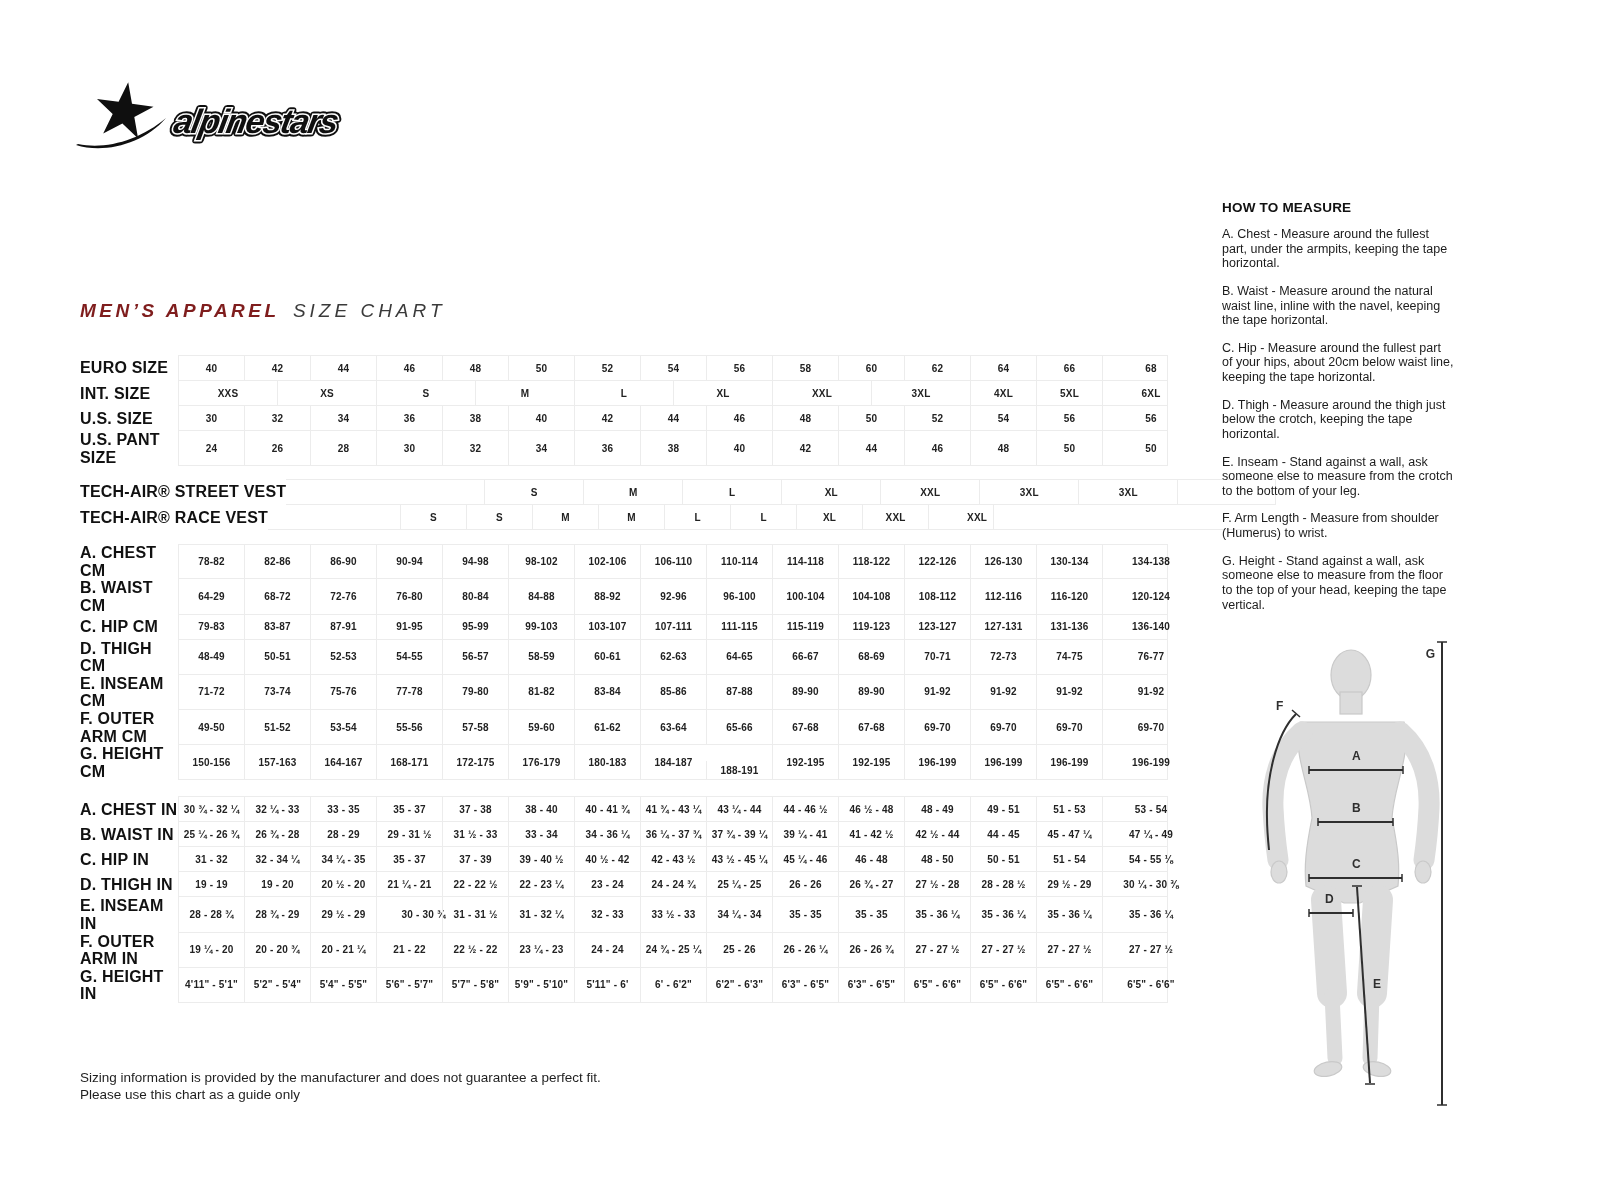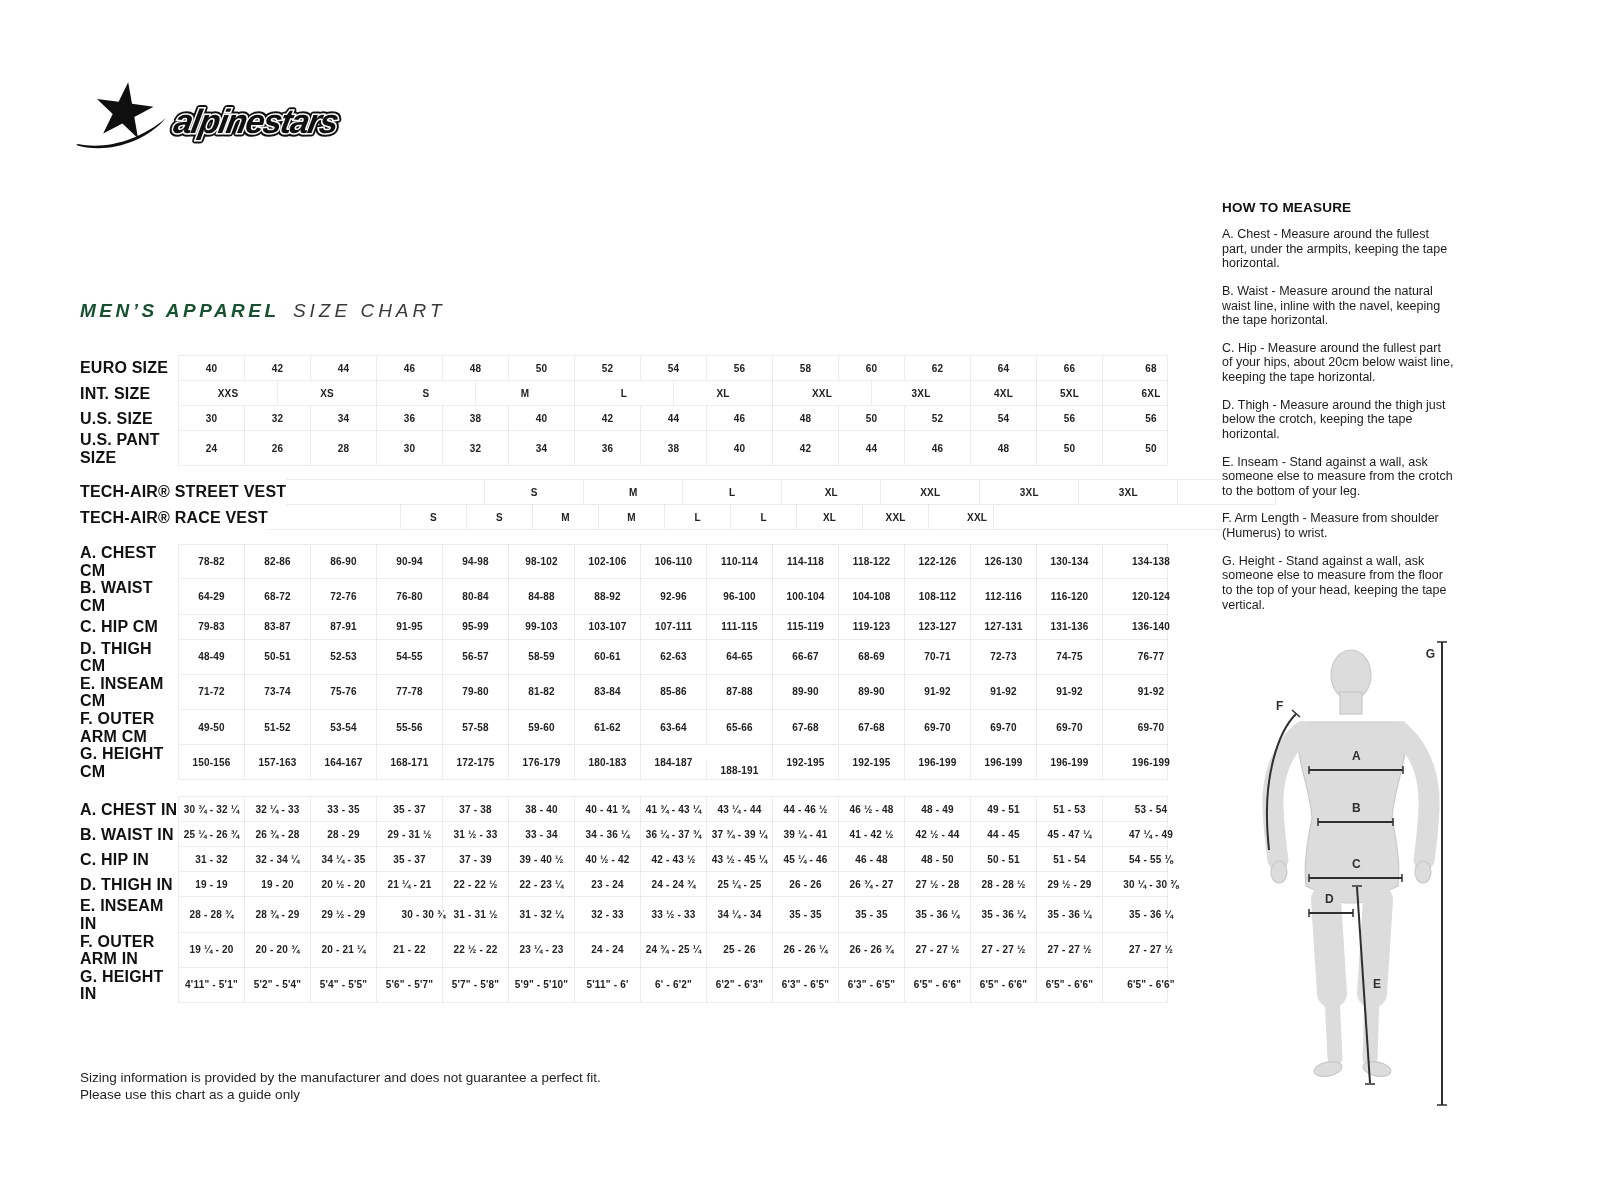--- a/index.html
+++ b/index.html
@@ -4,21 +4,21 @@
 <style>
   html,body{margin:0;padding:0;background:#ffffff;}
   .page{position:relative;width:1600px;height:1200px;background:#fff;overflow:hidden;
         font-family:"Liberation Sans","DejaVu Sans",sans-serif;color:#1d1d1b;}
 
   
   .logo{position:absolute;left:76px;top:78px;}
 
   
   .title{position:absolute;left:80px;top:300px;font-size:19px;font-style:italic;white-space:nowrap;}
-  .title .main{font-weight:bold;letter-spacing:3.5px;color:#14532d;}
+  .title .main{font-weight:bold;letter-spacing:3.5px;color:#7f1d1d;}
   .title .sub{font-weight:normal;letter-spacing:4px;color:#3a3a3a;margin-left:8px;}
 
   
   .tables{position:absolute;left:80px;top:355px;width:1088px;}
   .tblock{width:1088px;}
   .tblock.techair{margin-top:13px;}
   .tblock.cm{margin-top:14px;}
   .tblock.inch{margin-top:16px;}
   .trow{display:flex;align-items:stretch;}
   .rlabel{flex:0 0 98px;display:flex;align-items:center;font-size:16px;font-weight:bold;

